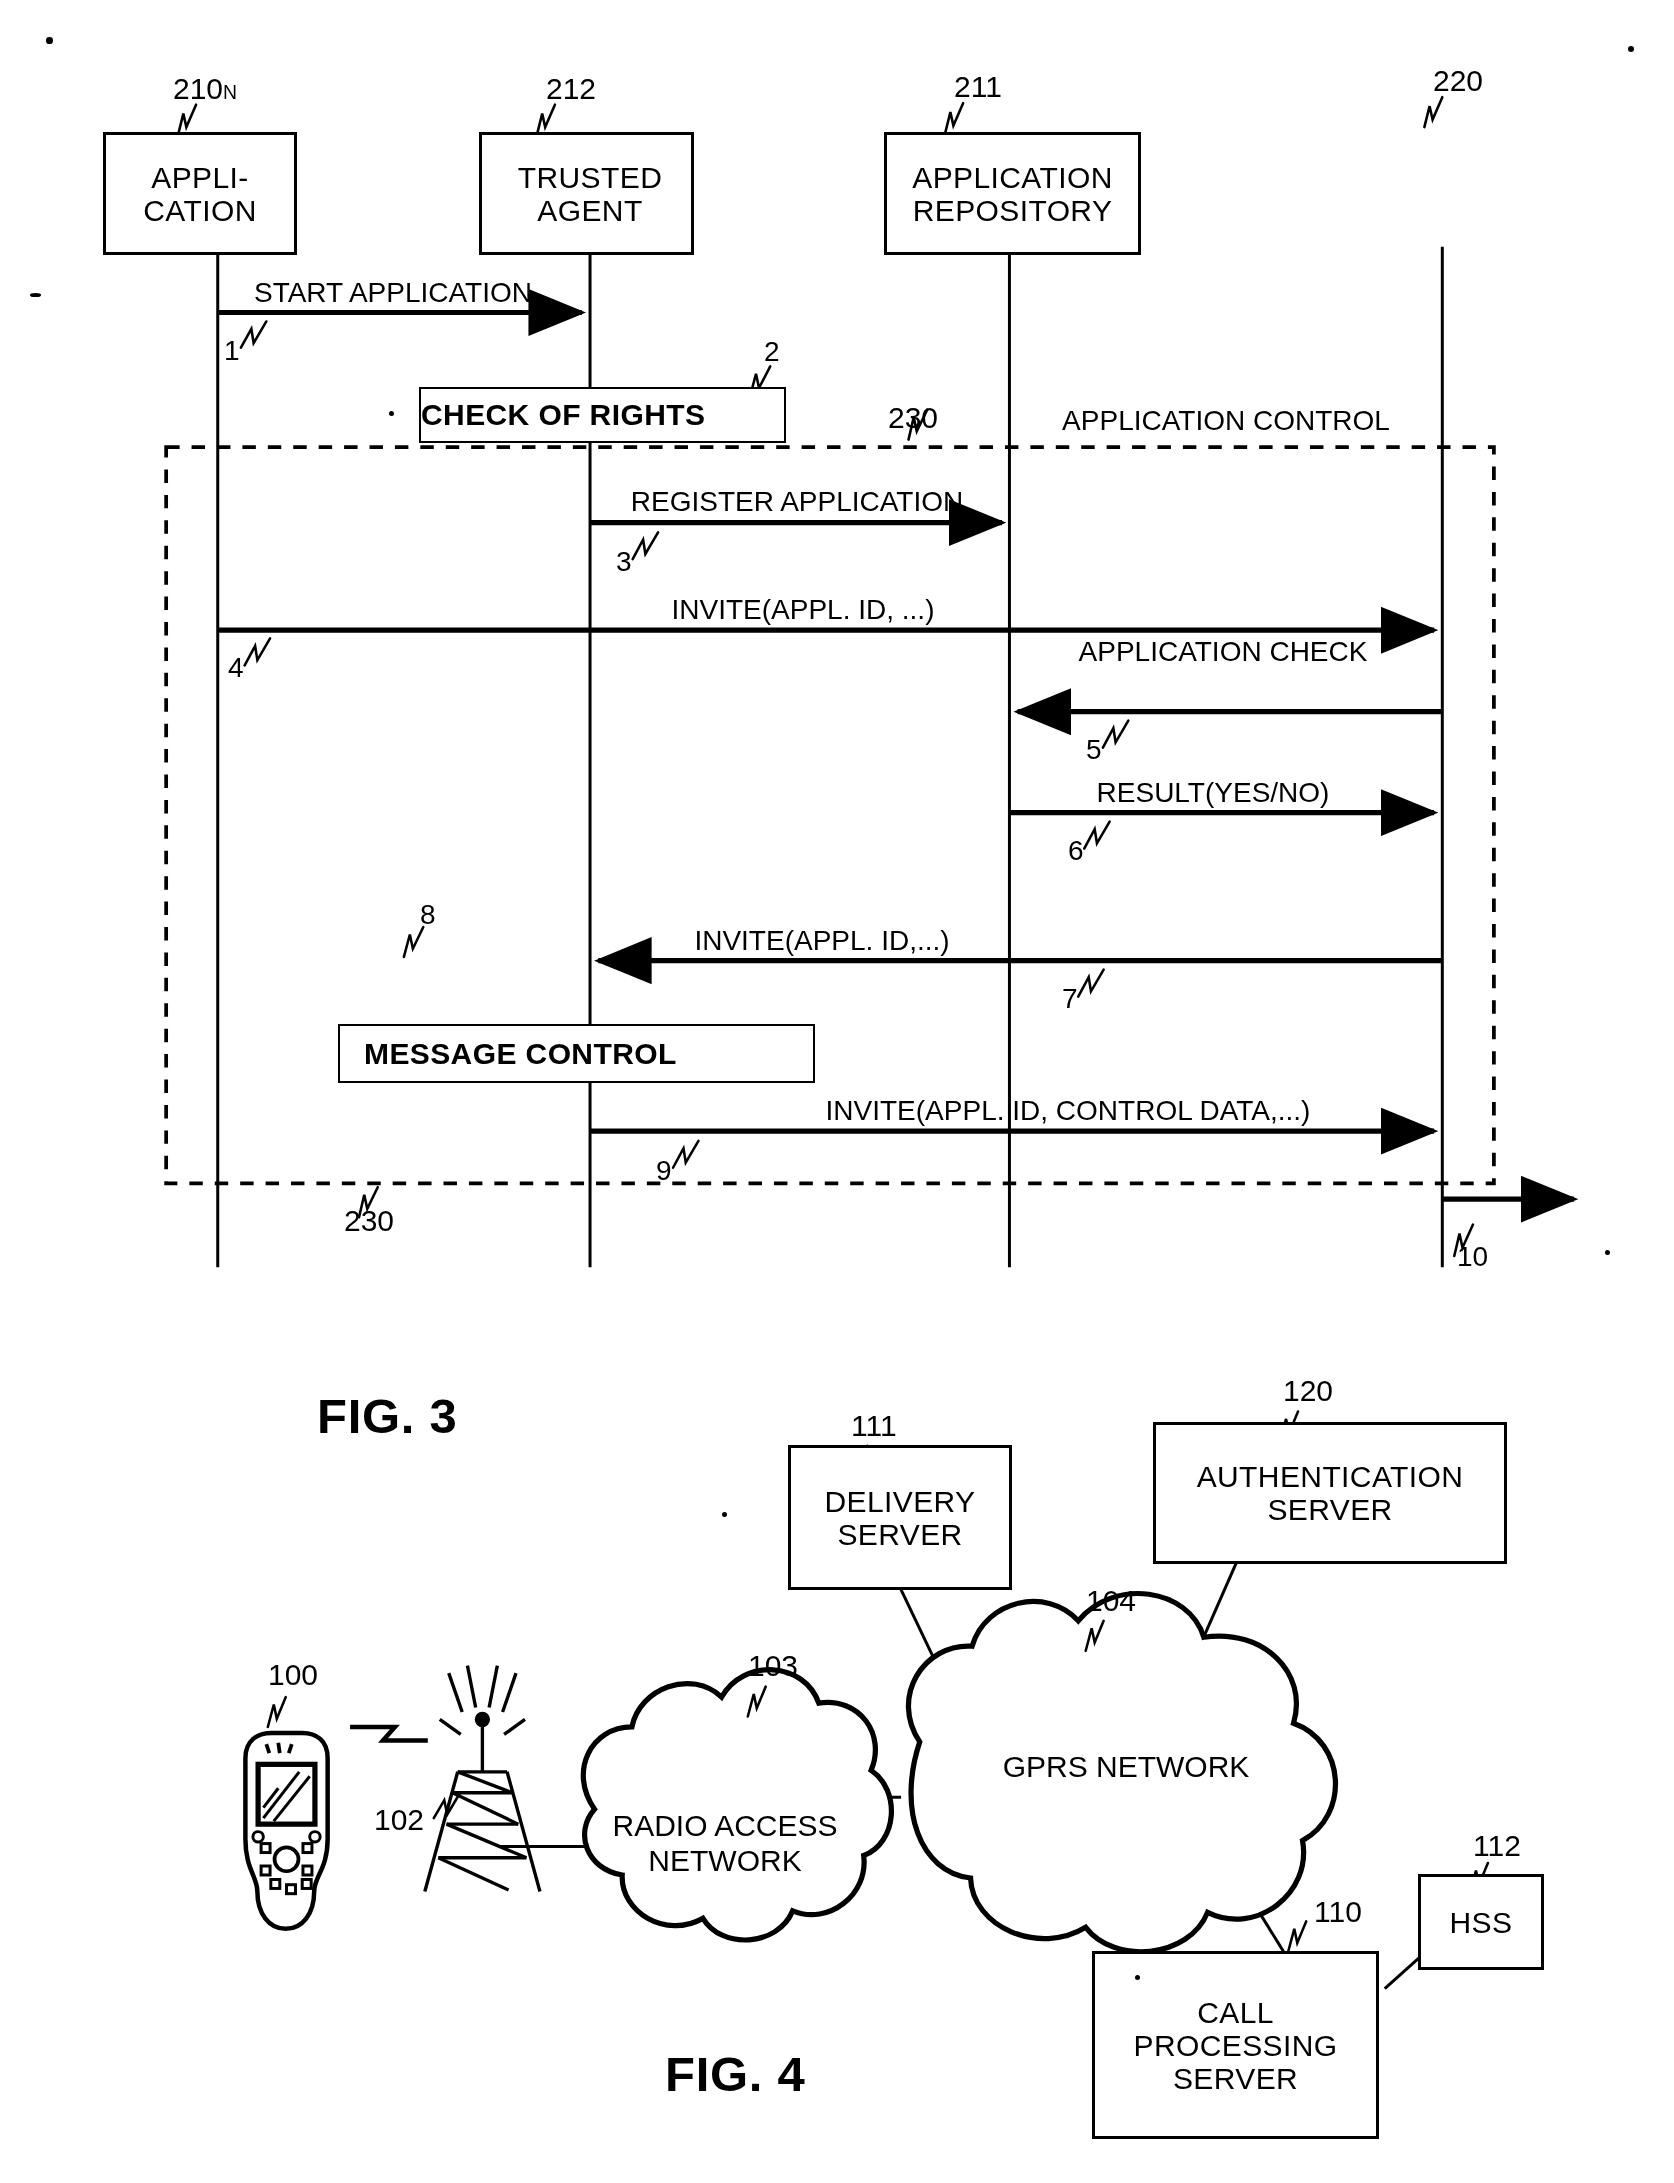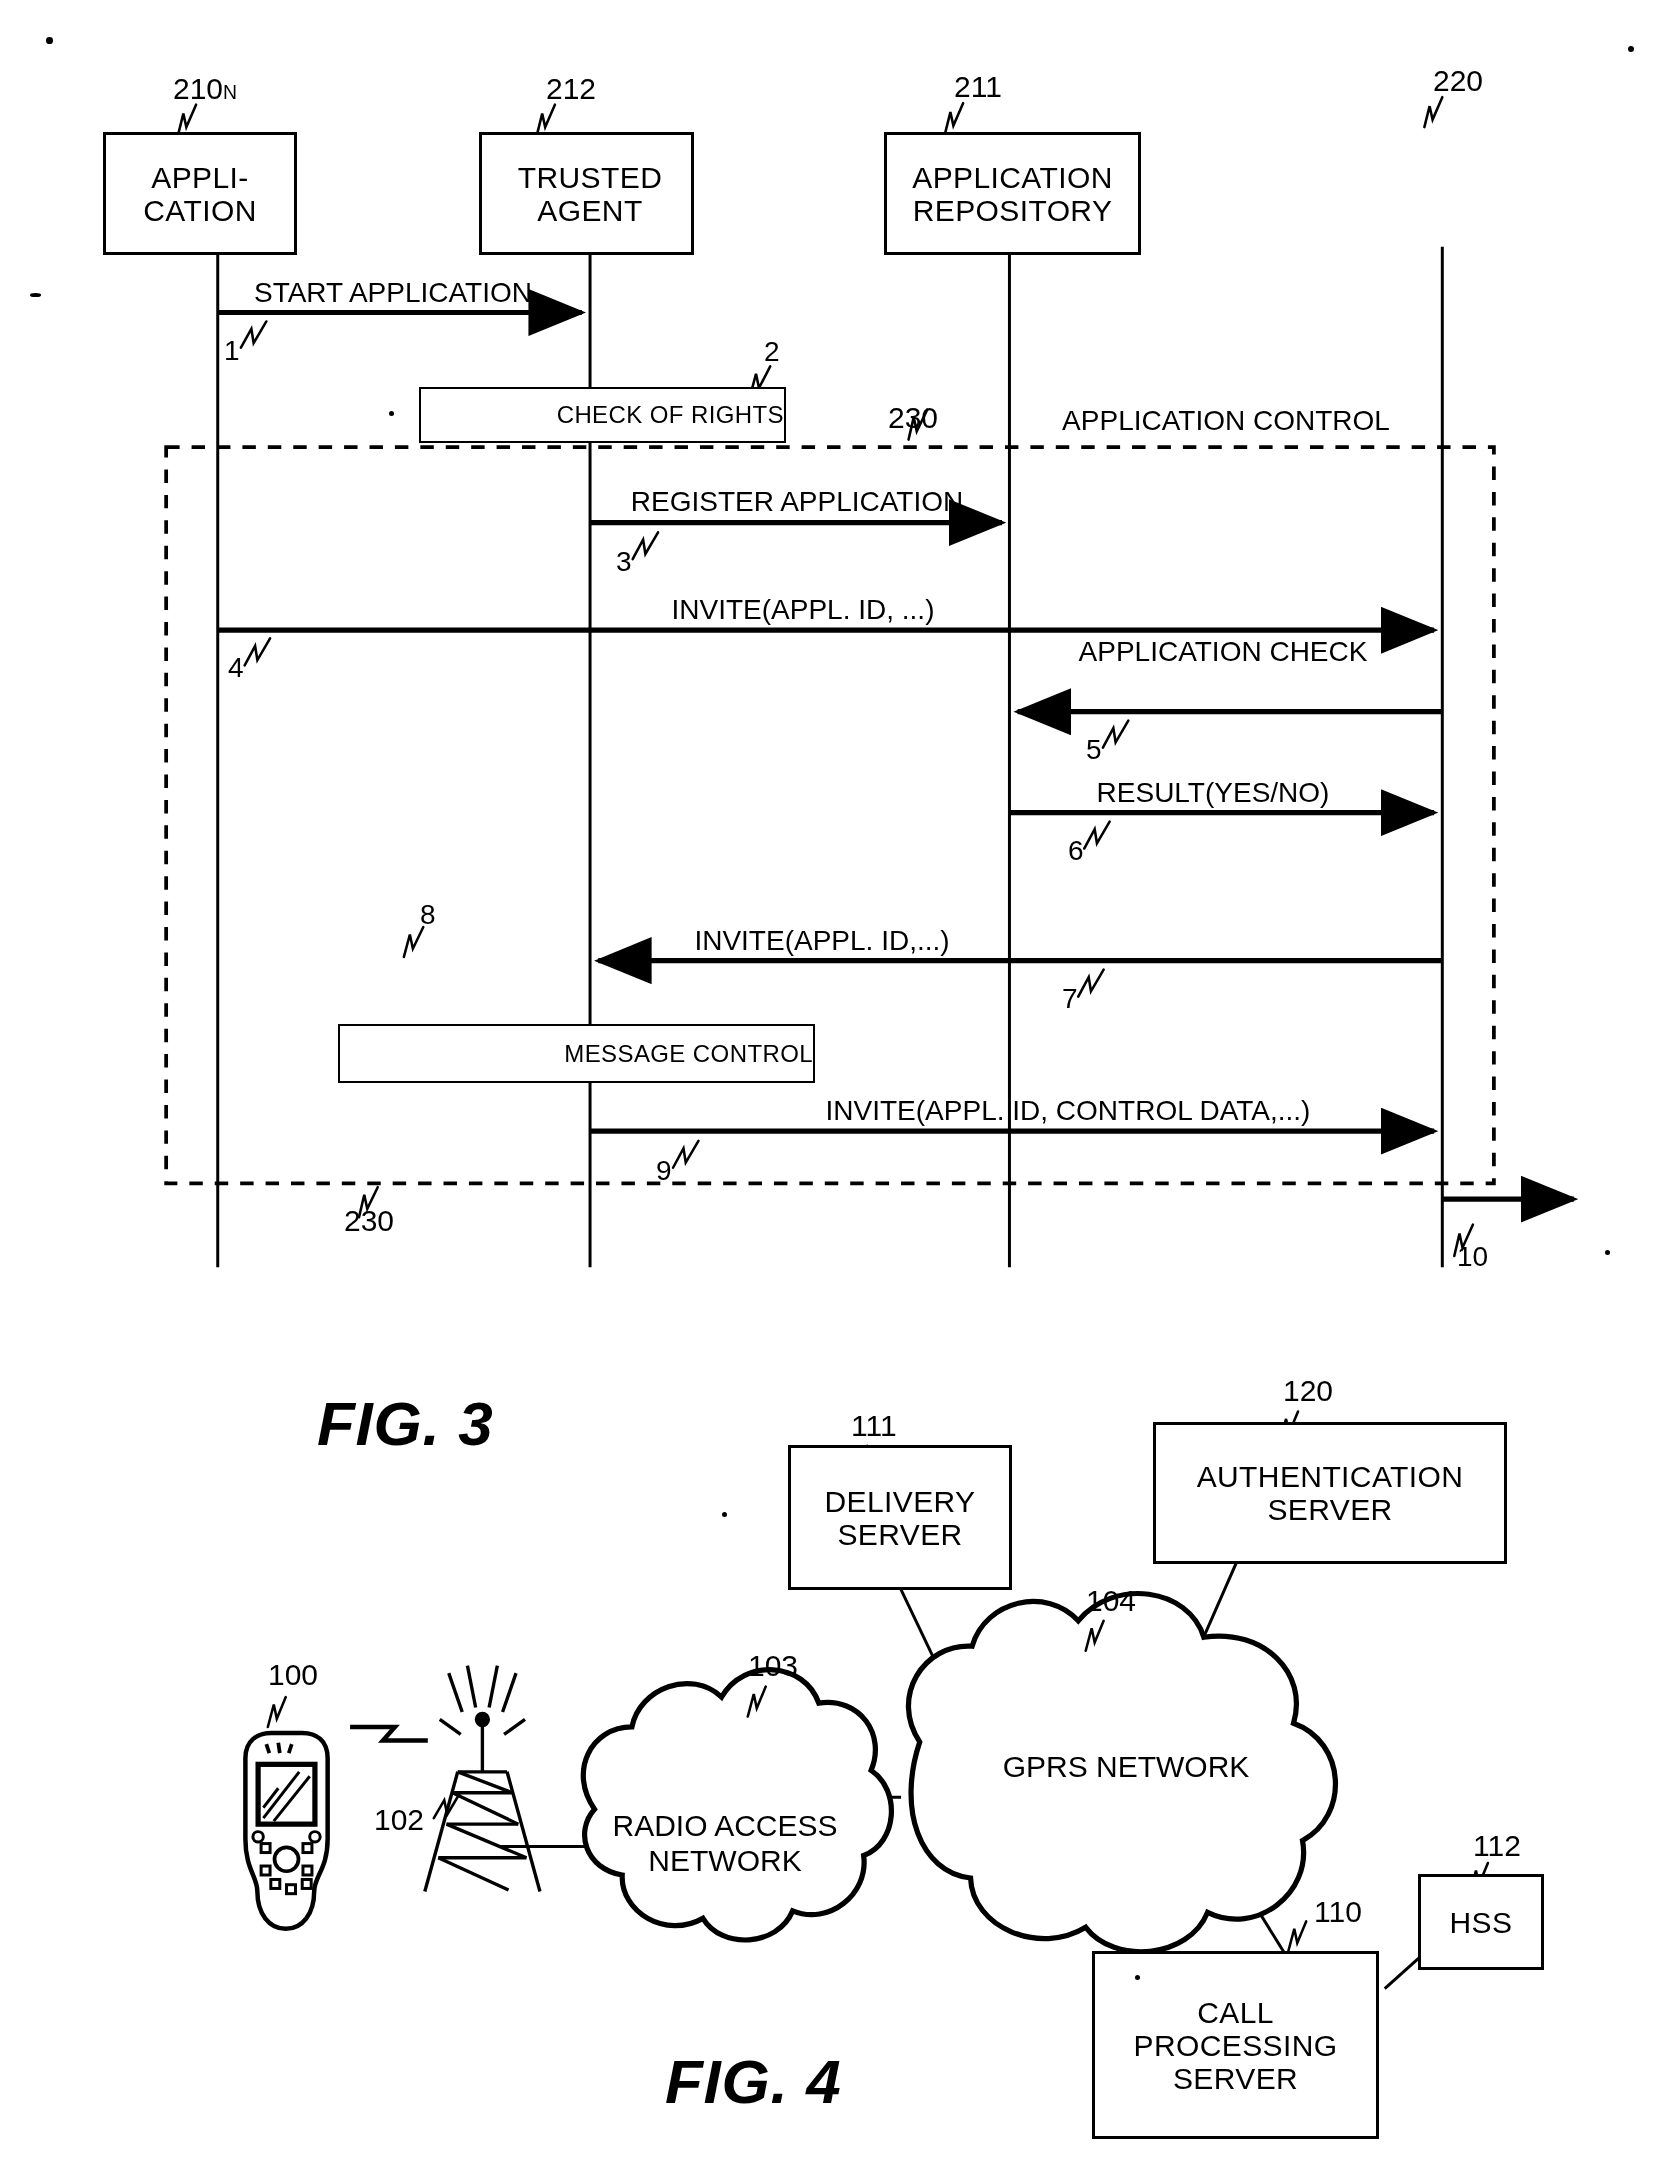--- a/index.html
+++ b/index.html
@@ -4,26 +4,26 @@
 <style>
   html,body{margin:0;padding:0;background:#ffffff;}
   body{width:1675px;height:2183px;position:relative;
        font-family:"Liberation Sans",sans-serif;color:#000;overflow:hidden;}
   .fig{position:absolute;left:0;top:0;width:1675px;height:2183px;}
   svg{position:absolute;left:0;top:0;width:1675px;height:2183px;}
   .nodebox{position:absolute;border:3px solid #000;background:#fff;
            display:flex;align-items:center;justify-content:center;text-align:center;
            font-size:30px;letter-spacing:0.4px;line-height:1.1;}
   .actbox{position:absolute;border:2.2px solid #000;background:#fff;
-          display:flex;align-items:center;justify-content:flex-end;text-align:center;
-          font-size:24px;letter-spacing:0.4px;}
+          display:flex;align-items:center;justify-content:flex-start;text-align:center;
+          font-size:30px;letter-spacing:0.4px;font-weight:bold;}
   .msg{position:absolute;font-size:28px;white-space:nowrap;transform:translateX(-50%);}
   .ref{position:absolute;font-size:30px;white-space:nowrap;}
   .refsm{position:absolute;font-size:28px;white-space:nowrap;}
-  .figcap{position:absolute;font-size:62px;font-weight:bold;font-style:italic;
+  .figcap{position:absolute;font-size:49px;font-weight:bold;
           letter-spacing:0.7px;white-space:nowrap;}
   .cloudtxt{position:absolute;font-size:30px;white-space:nowrap;text-align:center;
             transform:translateX(-50%);line-height:1.15;}
   .sub{font-size:19.4px;vertical-align:baseline;}
   .speck{position:absolute;background:#000;border-radius:50%;}
 </style>
 </head>
 <body>
 
 <div class="fig">

